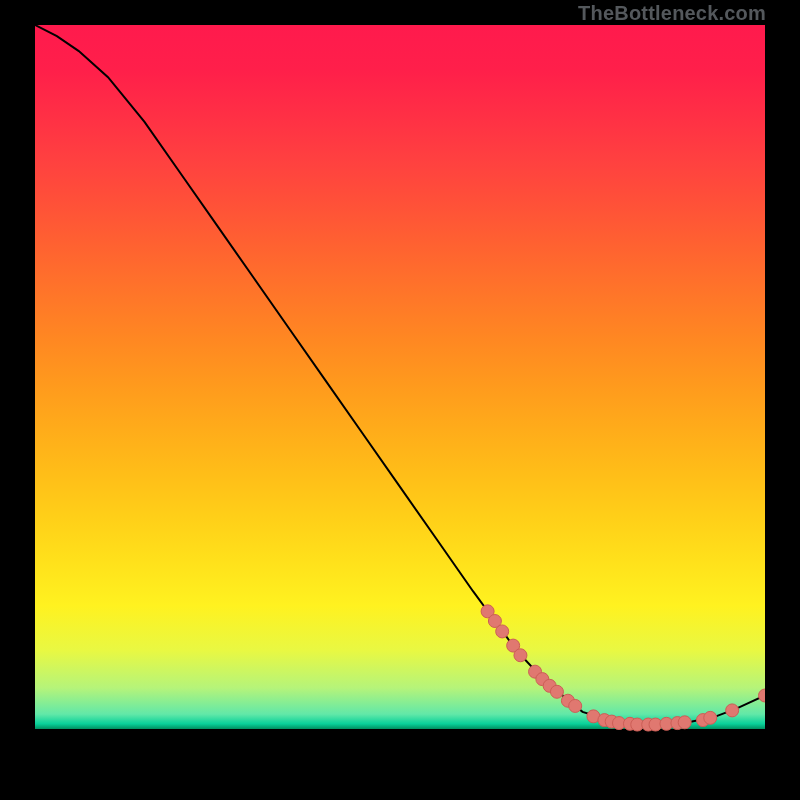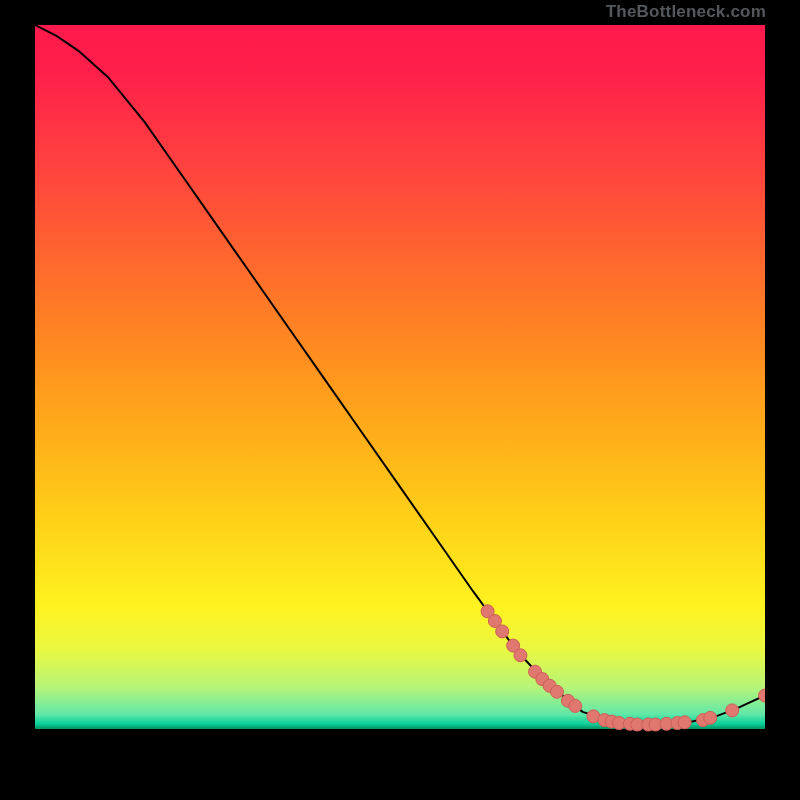--- a/index.html
+++ b/index.html
@@ -39,21 +39,21 @@
       #009060 94.5%,
       #000000 94.5%,
       #000000 100%
     );
   }
   .watermark {
     position: absolute;
     top: 2px;
     right: 34px;
     font-family: Arial, Helvetica, sans-serif;
-    font-size: 17px;
+    font-size: 20px;
     font-weight: 600;
     color: #54585c;
     letter-spacing: 0.2px;
   }
   svg.overlay {
     position: absolute;
     left: 35px;
     top: 25px;
     width: 730px;
     height: 745px;

